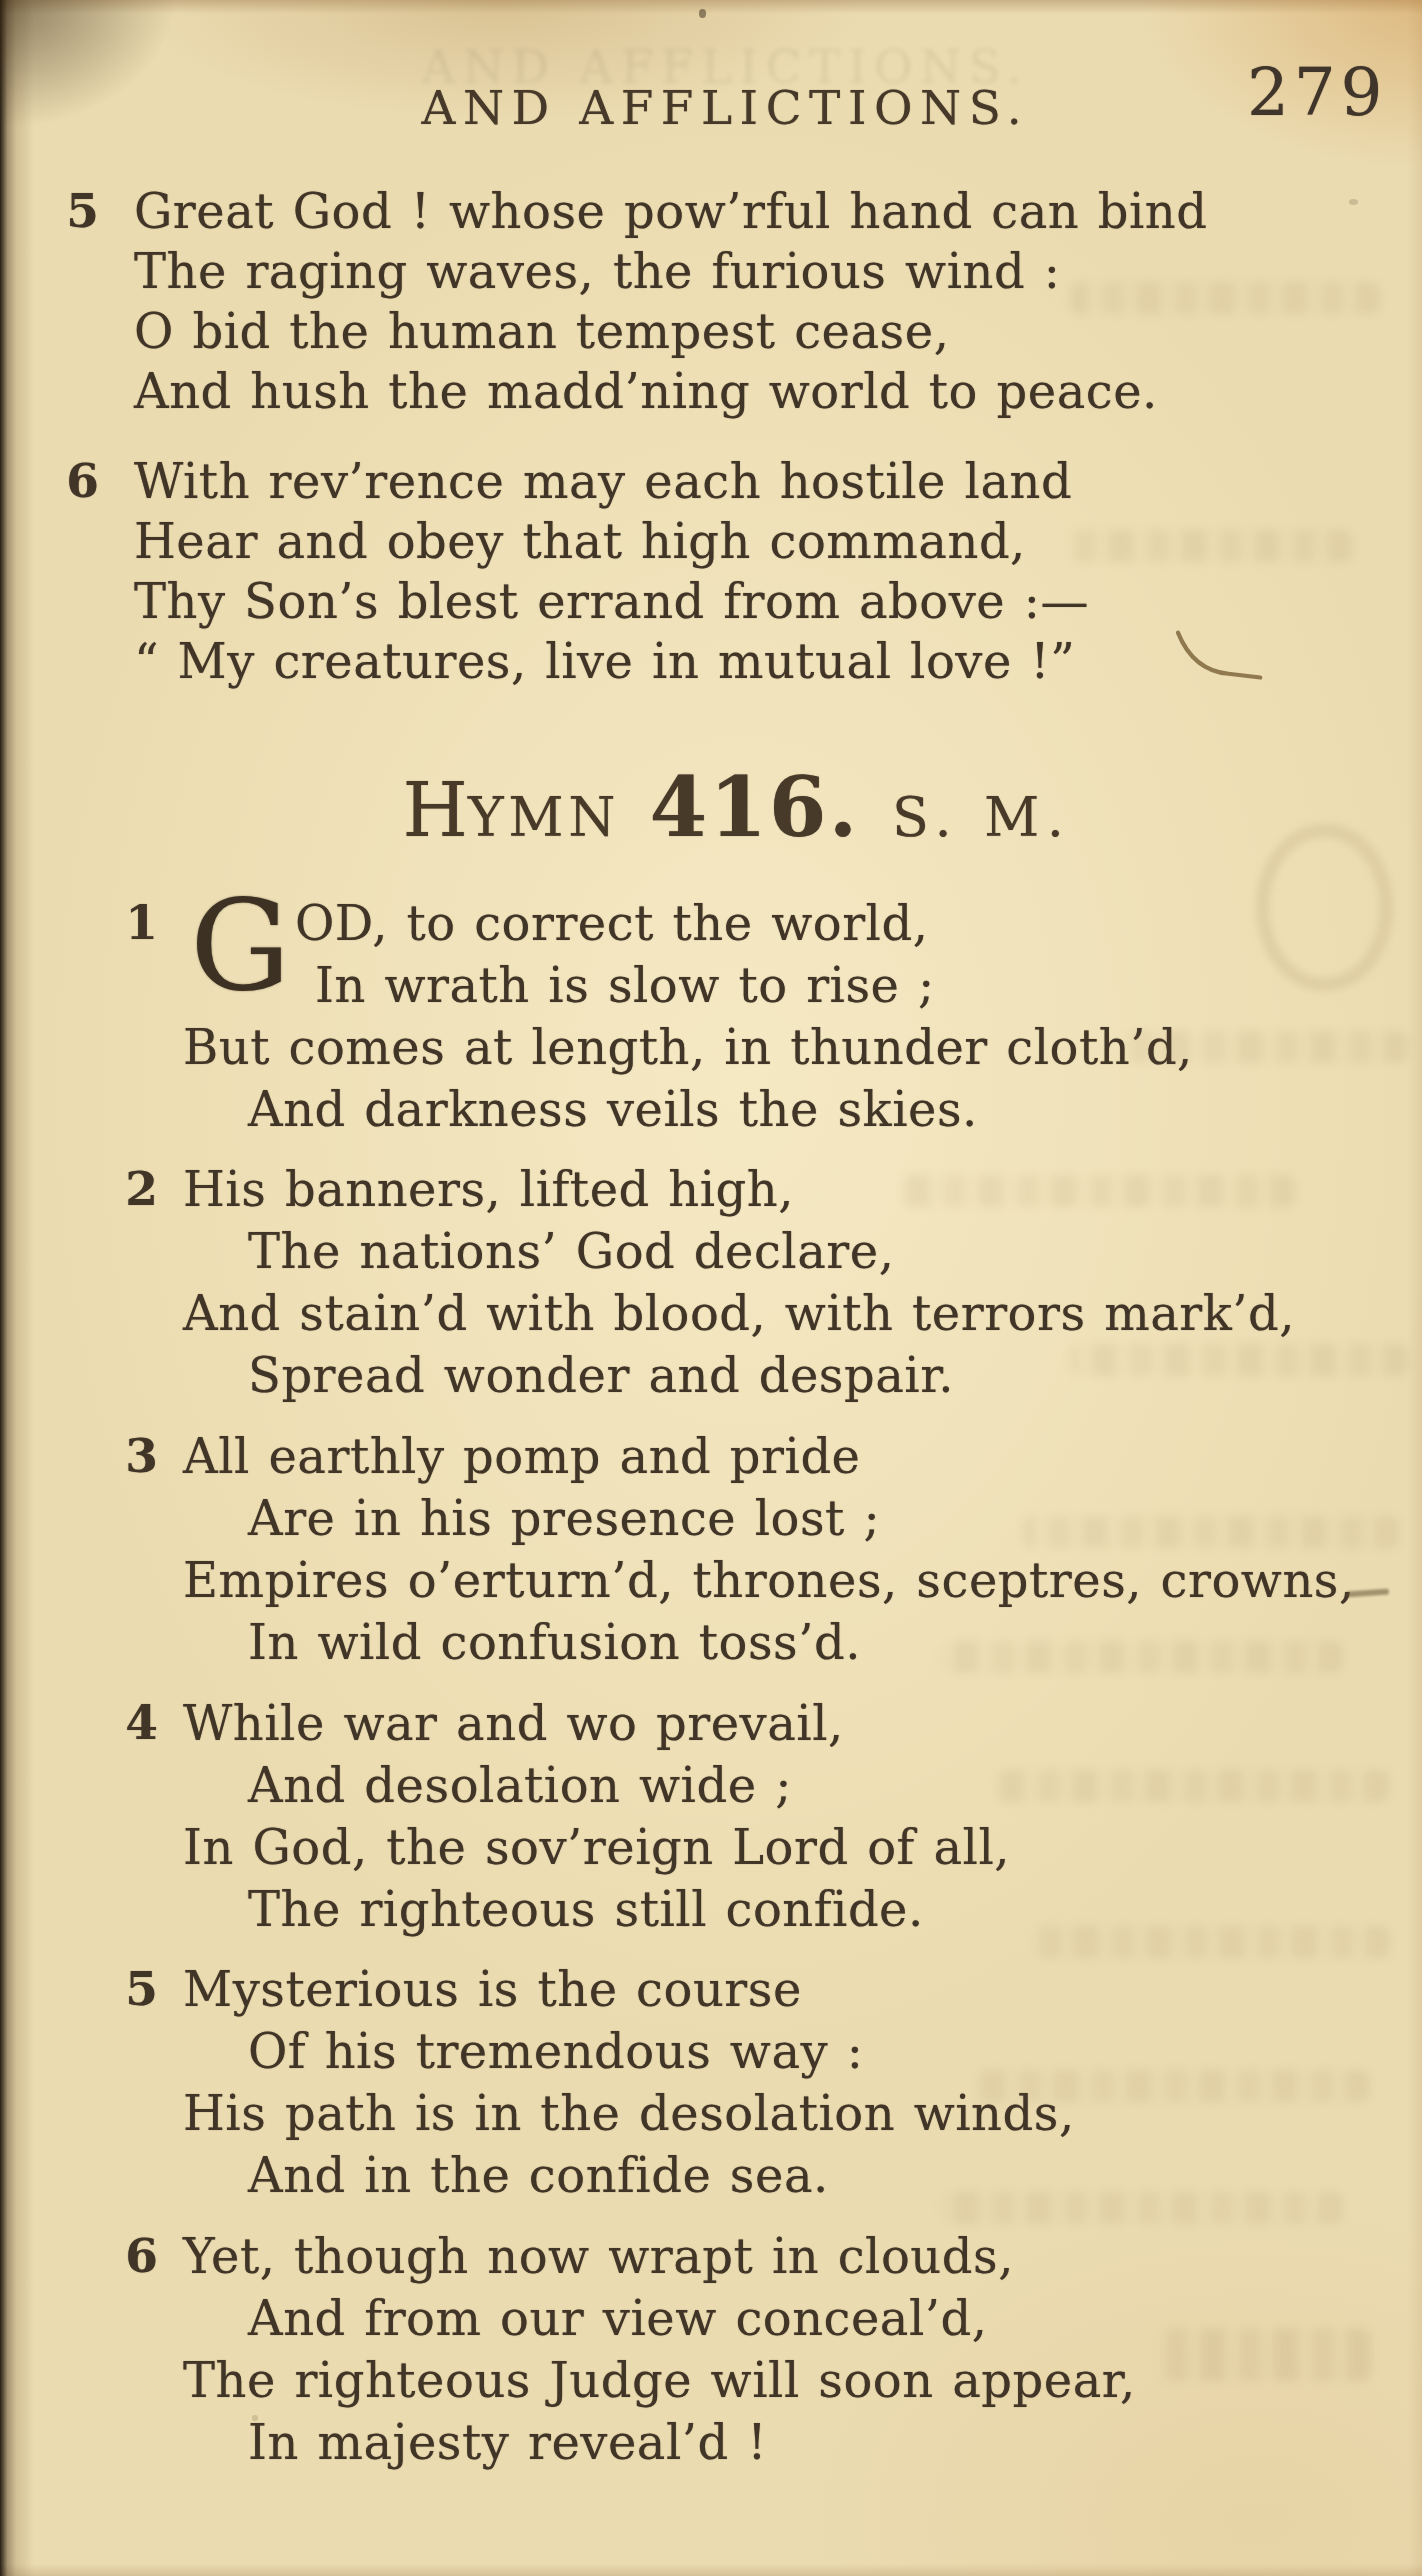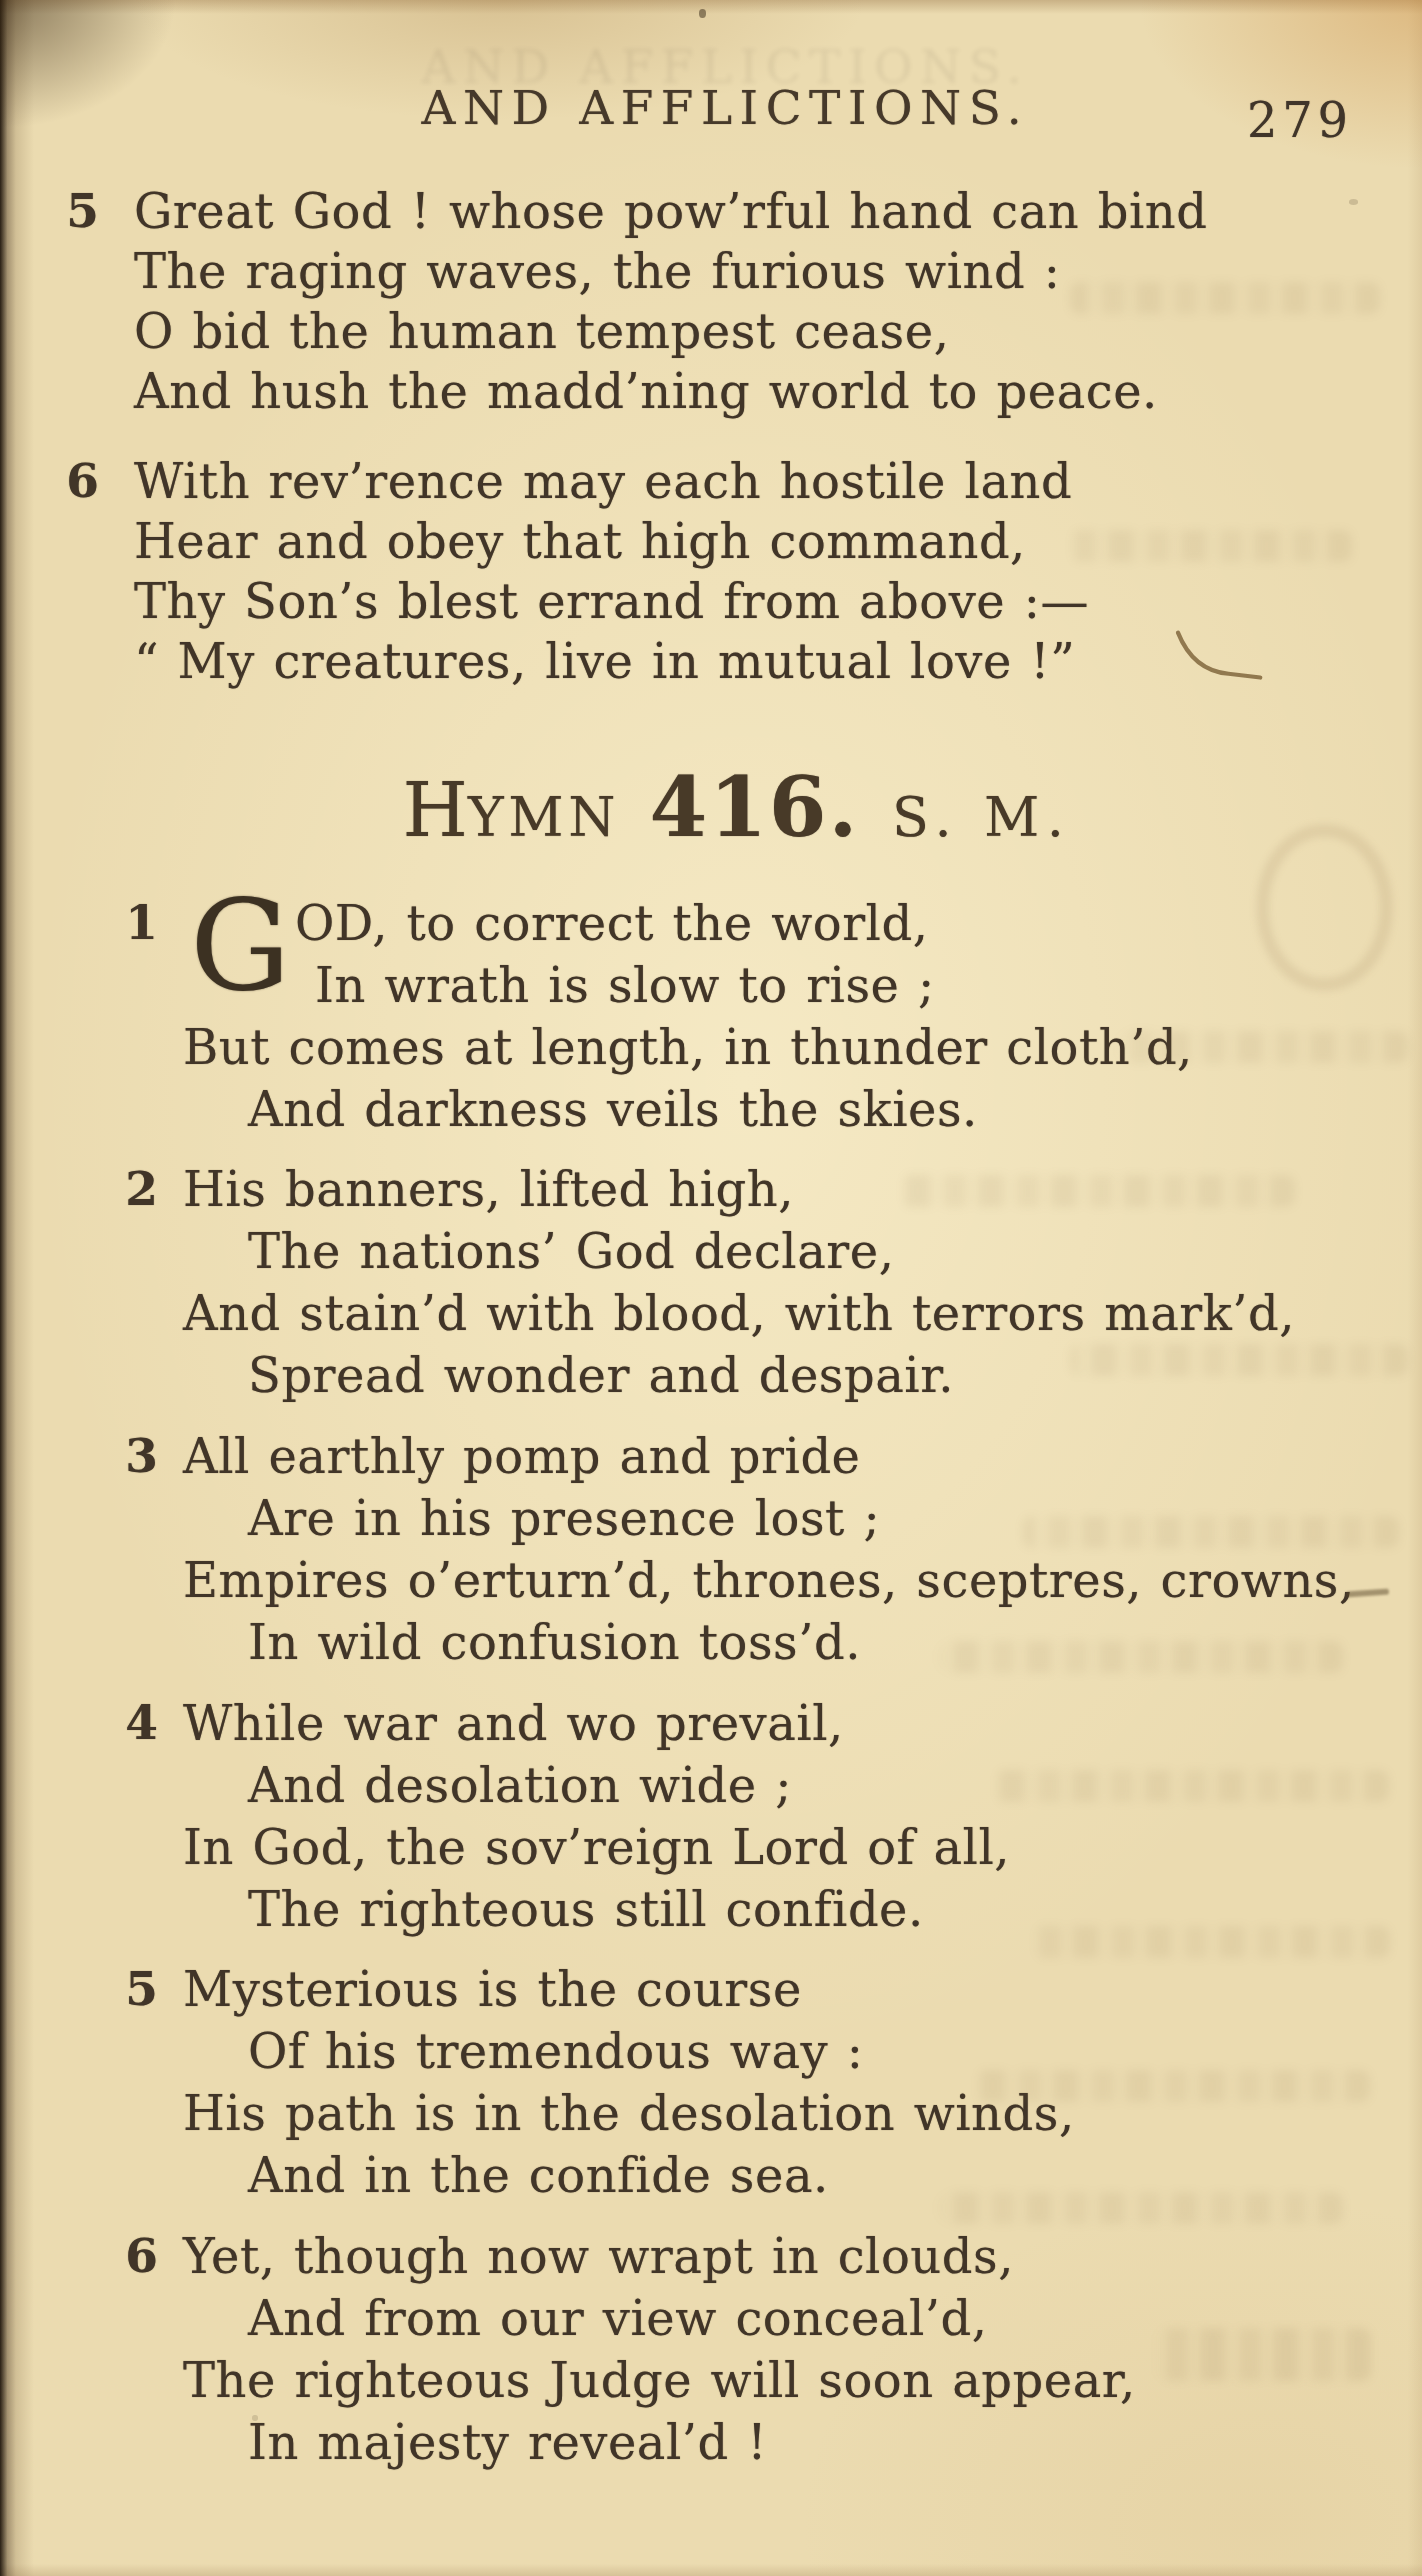--- a/index.html
+++ b/index.html
@@ -25,21 +25,21 @@
   .running-title {
     position:absolute; top:84px; left:0; right:0; text-align:center;
     font-size:47px; letter-spacing:7.5px; line-height:1; padding-left:20.7px;
     color:#46392a;
   }
   .running-title-ghost {
     position:absolute; top:43px; left:0; right:0; text-align:center;
     font-size:47px; letter-spacing:7.5px; line-height:1; padding-left:20.7px;
     opacity:.08; filter:blur(1.9px);
   }
-  .page-number { position:absolute; top:60px; left:1247px; font-size:48px; line-height:1; letter-spacing:4.7px; color:#40352a;margin-top:36px; }
+  .page-number { position:absolute; top:60px; left:1247px; font-size:66px; line-height:1; letter-spacing:4.7px; color:#40352a; }
 
   .stanza { position:absolute; left:0; width:100%; }
   .vnum { position:absolute; top:0; width:49px; text-align:right; font-weight:bold; font-size:47px; }
   .prev .vnum { left:50px; line-height:60px; }
   .hymn-stanza .vnum { left:109px; line-height:62px; }
 
   .line { font-size:48px; letter-spacing:0.5px; word-spacing:2.8px; white-space:nowrap; }
   .prev .line { line-height:60px; padding-left:134px; }
   .hymn-stanza .line { line-height:62px; }
   .hymn-stanza .flush  { padding-left:183px; }

